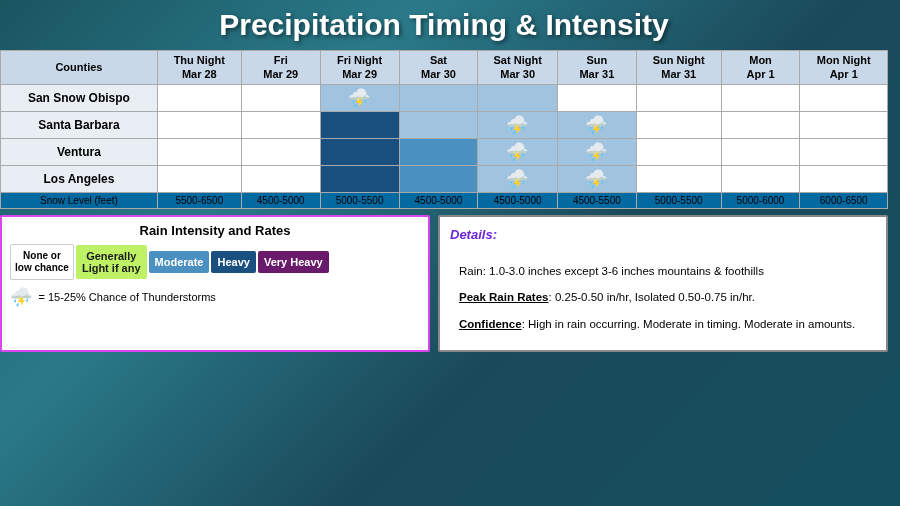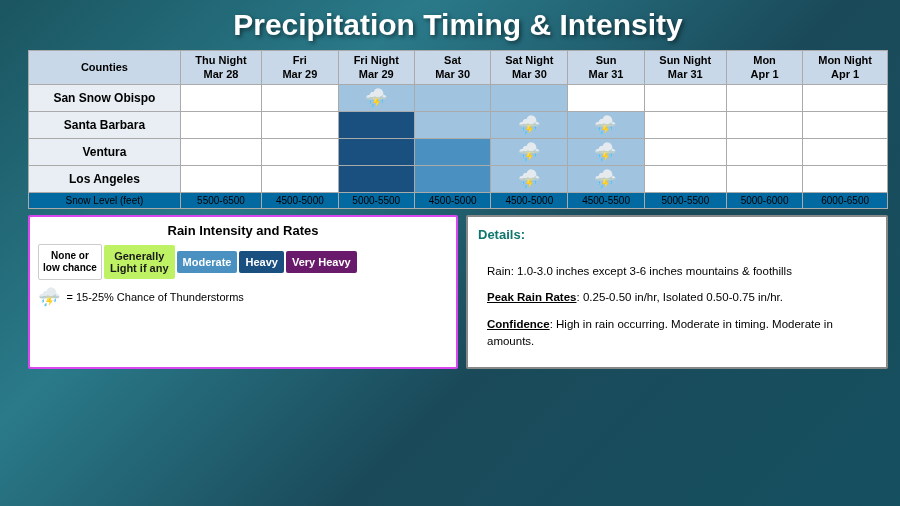--- a/index.html
+++ b/index.html
@@ -16,21 +16,21 @@
     .bg-overlay {
       position: absolute;
       inset: 0;
       background: linear-gradient(135deg, #1a5560 0%, #2a7a8a 30%, #1a4a5a 60%, #155060 100%);
       z-index: 0;
     }
 
     .content-wrapper {
       position: relative;
       z-index: 1;
-      padding: 8px 12px 0 28px;
+      padding: 8px 12px 0 0;
     }
 
     
     .title {
       text-align: center;
       color: white;
       font-size: 30px;
       font-weight: bold;
       text-shadow: 2px 2px 4px rgba(0,0,0,0.5);
       margin-bottom: 8px;
@@ -151,24 +151,25 @@
       background: white;
       border: 2px solid #888;
       padding: 8px 10px;
       flex: 1;
       font-size: 11.5px;
       line-height: 1.5;
       border-radius: 2px;
     }
 
     .details-title {
-      color: #0f766e;
+      color: #6d28d9;
       font-weight: bold;
       font-size: 13px;
       margin-bottom: 19px;
+      font-style: italic;
     }
 
     .details-box p {
       margin: 9px;
     }
 
     .detail-underline {
       text-decoration: underline;
       font-weight: bold;
     }

